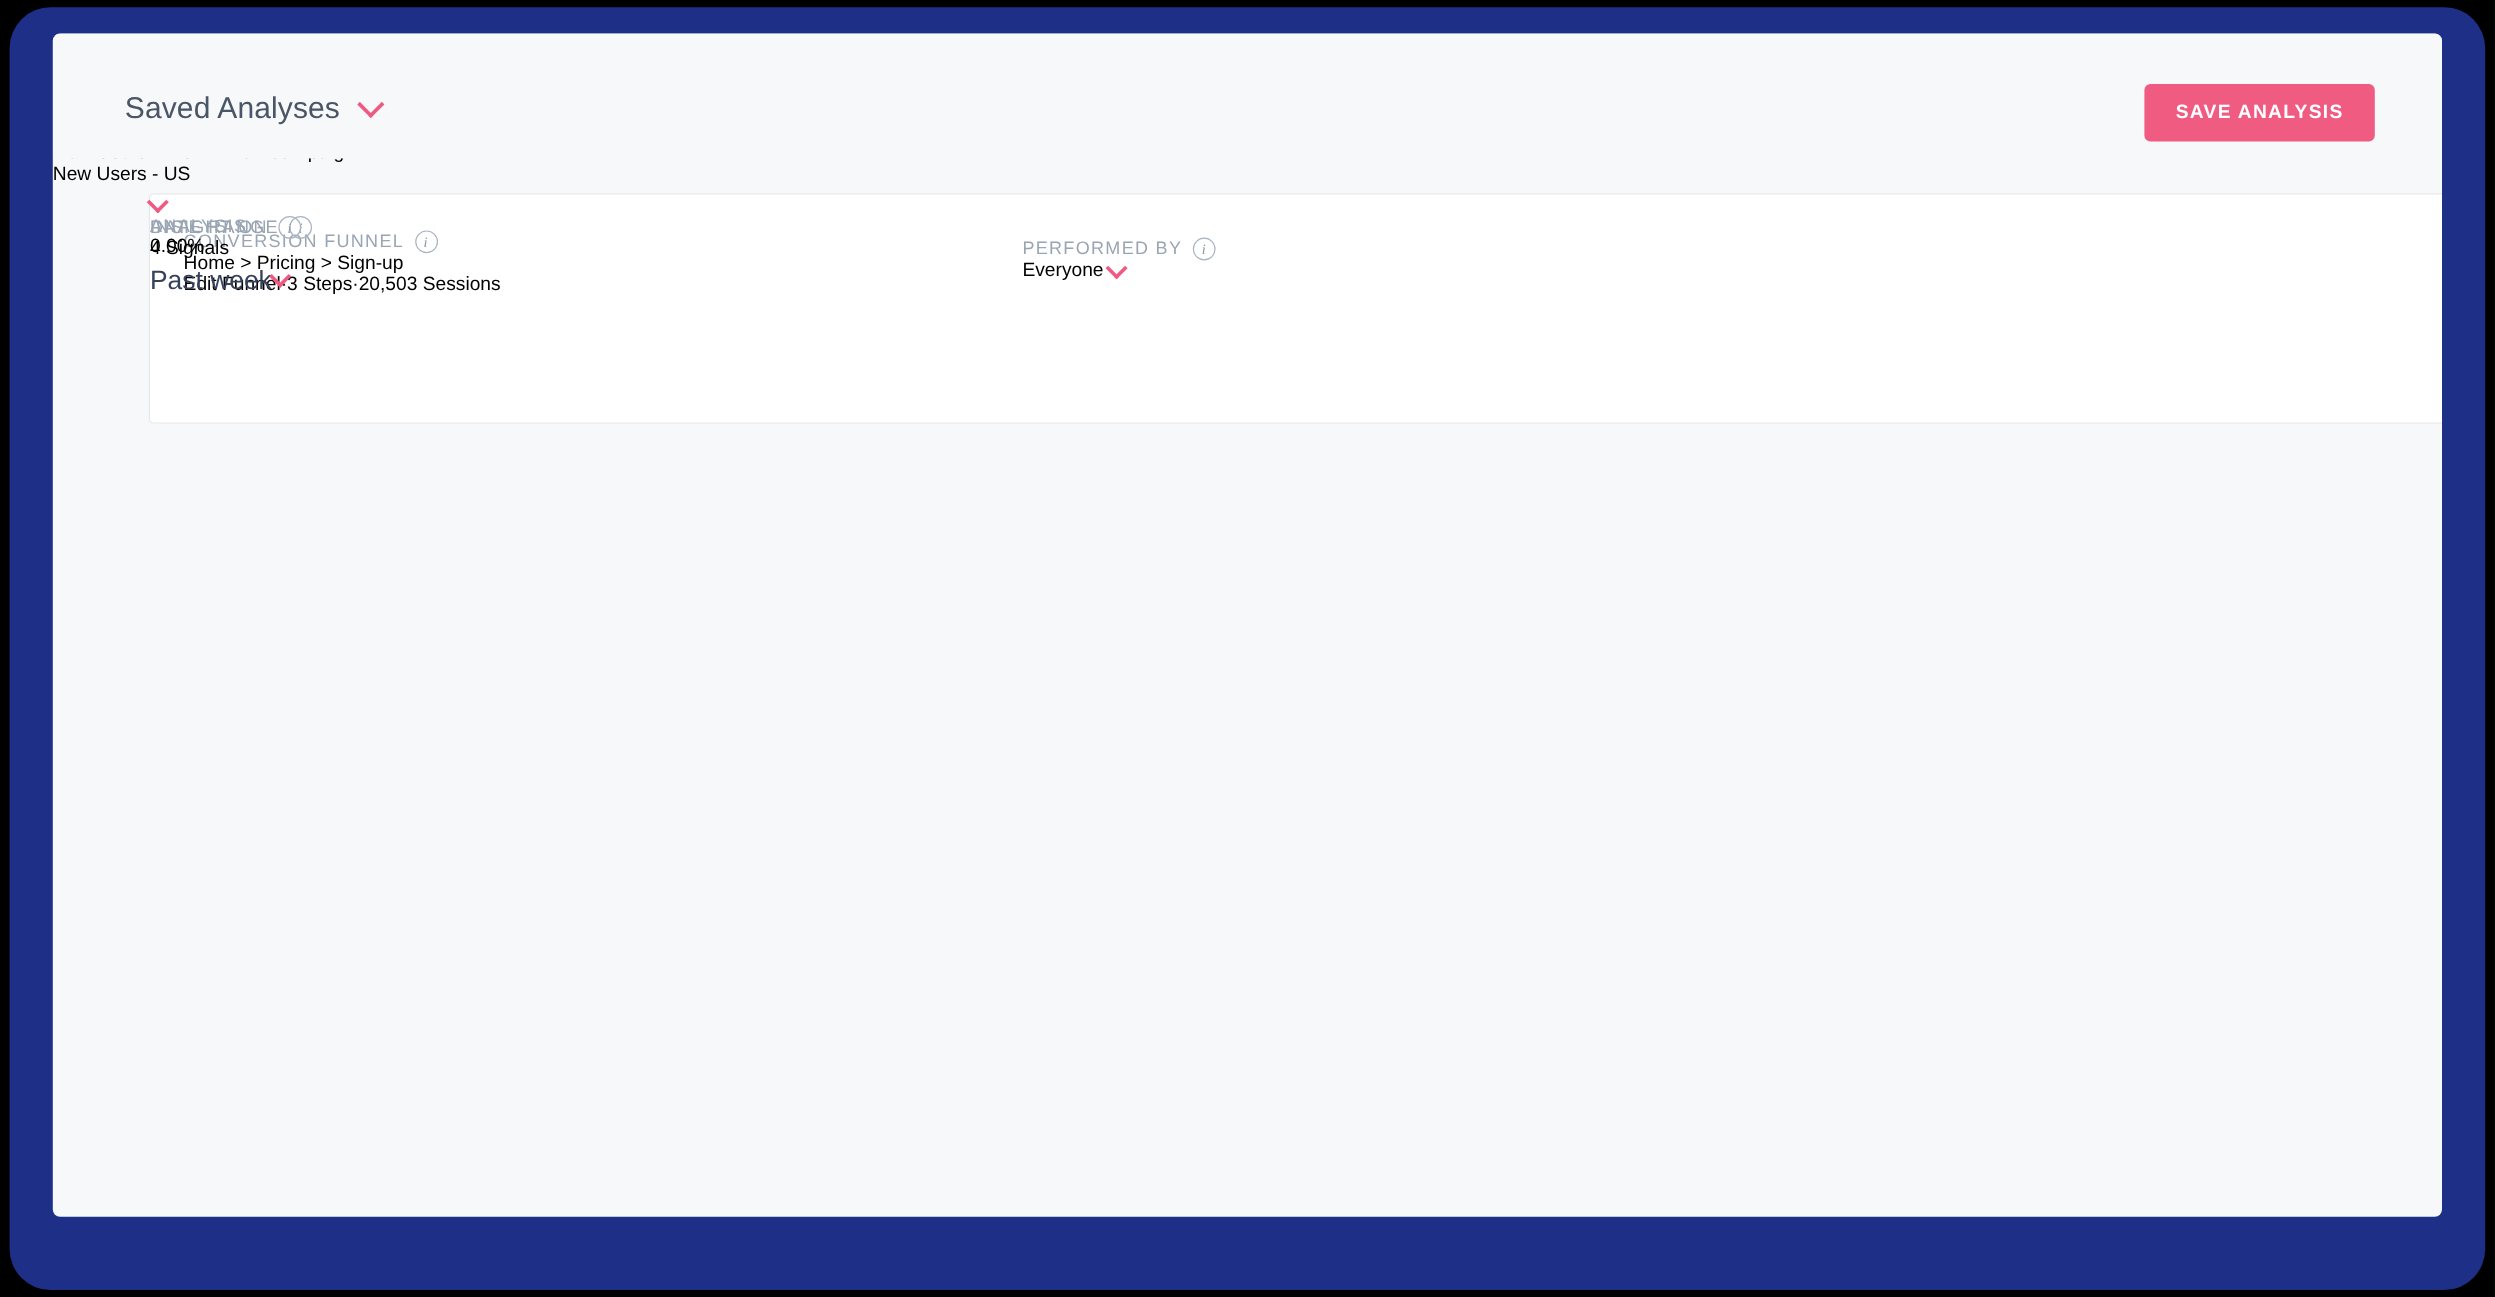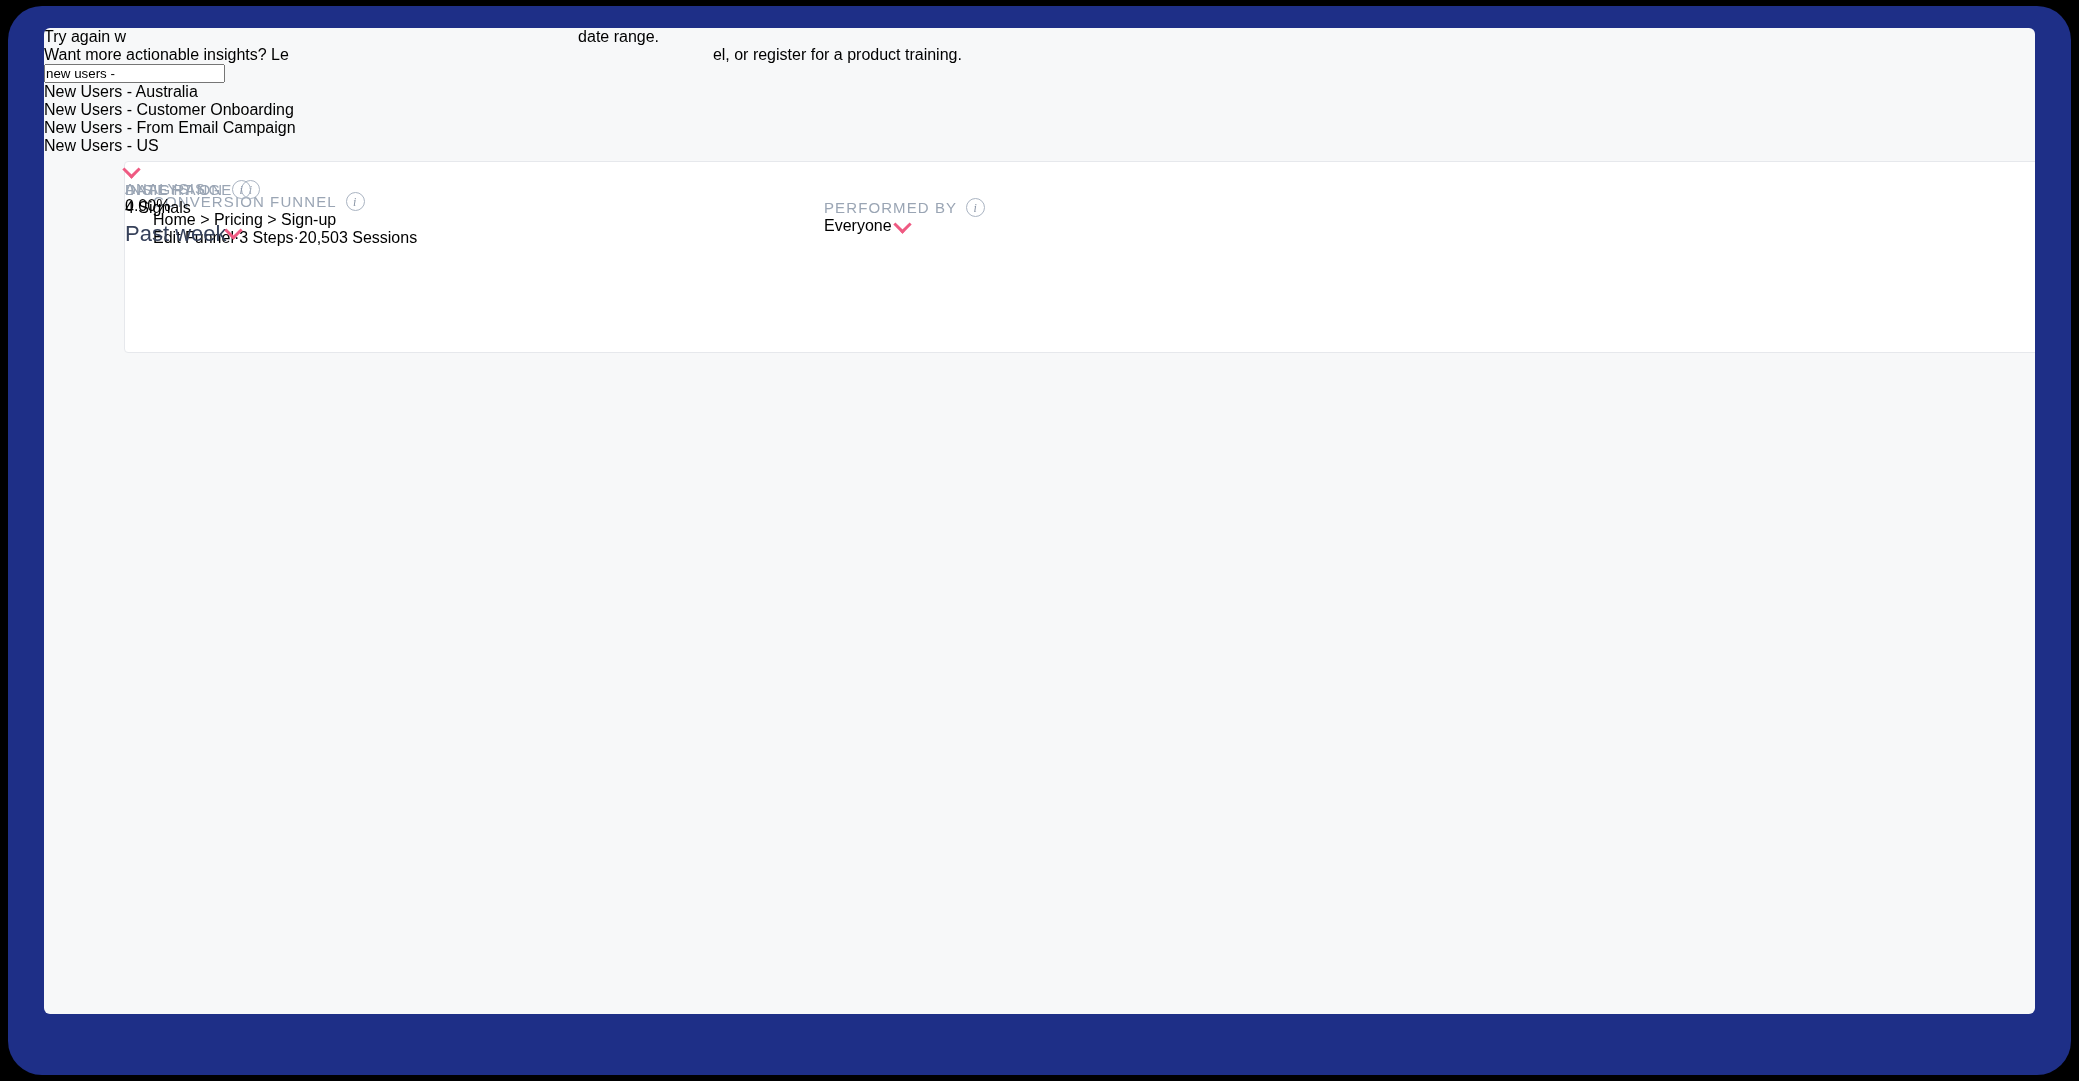--- a/index.html
+++ b/index.html
@@ -102,21 +102,21 @@
     font-size: 12px;
     color: #8a95a6;
     font-style: italic;
     font-family: "Liberation Serif", serif;
     line-height: 1;
     cursor: pointer;
   }
 
   .fn-block { position: absolute; }
   #fn-funnel  { left: 28px;   top: 30px; }
-  #fn-perf    { left: 699px;  top: 36px; }
+  #fn-perf    { left: 727px;  top: 36px; }
   #fn-date    { left": 0; left: 990px;  top: 36px; }
   #fn-insight { left: 1327px; top: 36px; }
   #fn-summary { left: 1590px; top: 36px; }
 
   .funnel-title {
     margin-top: 20px;
     font-size: 30px;
     color: #2b3648;
     white-space: nowrap;
   }
@@ -281,20 +281,27 @@
     cursor: pointer;
   }
   .dd-item:hover { background: #f4f6f9; }
 </style>
 </head>
 <body>
 
 <div id="frame">
   <div id="frame-inner">
 
+    <div class="topbar">
+      <div class="saved-analyses">
+        <span class="label">Saved Analyses</span>
+        <span class="chev"></span>
+      </div>
+      <button class="save-analysis">SAVE ANALYSIS</button>
+    </div>
 
     <div class="card" id="funnel-card">
 
       <div class="fn-block" id="fn-funnel">
         <div class="eyebrow">
           <span>CONVERSION FUNNEL</span>
           <span class="info-i">i</span>
         </div>
         <div class="funnel-title">Home &gt; Pricing &gt; Sign-up</div>
         <div class="funnel-sub">

